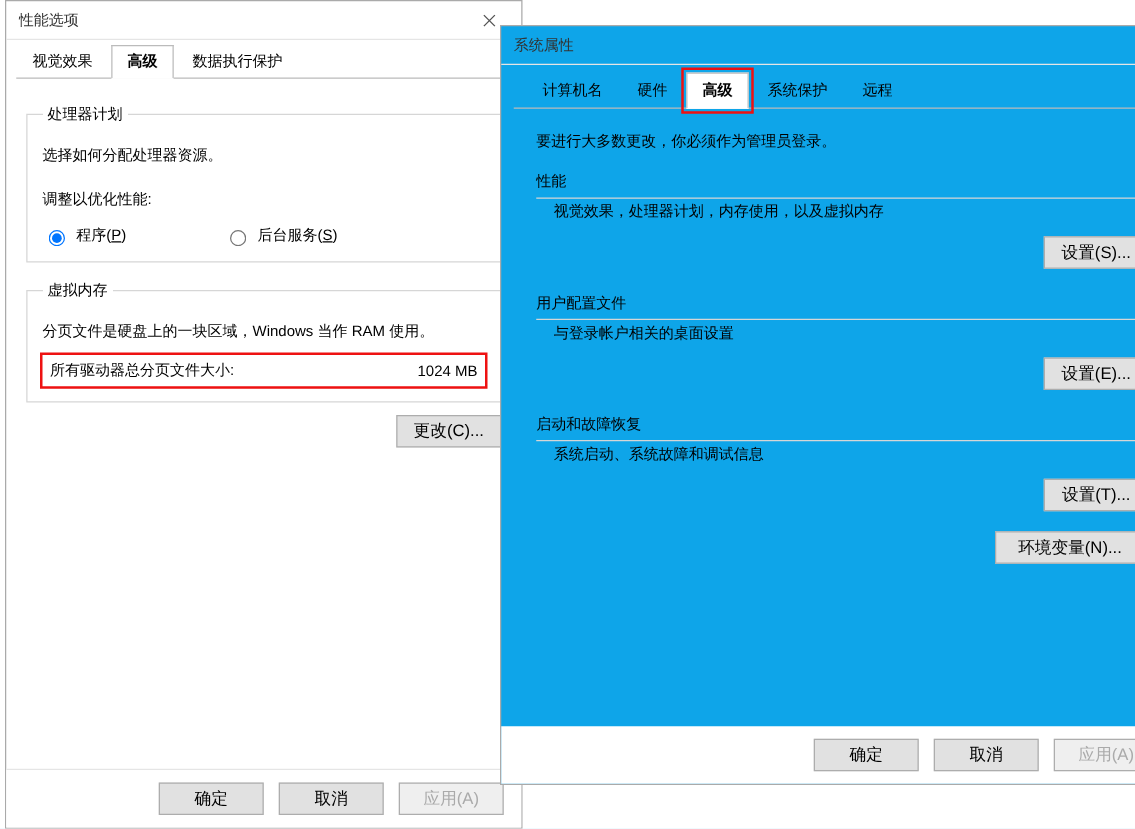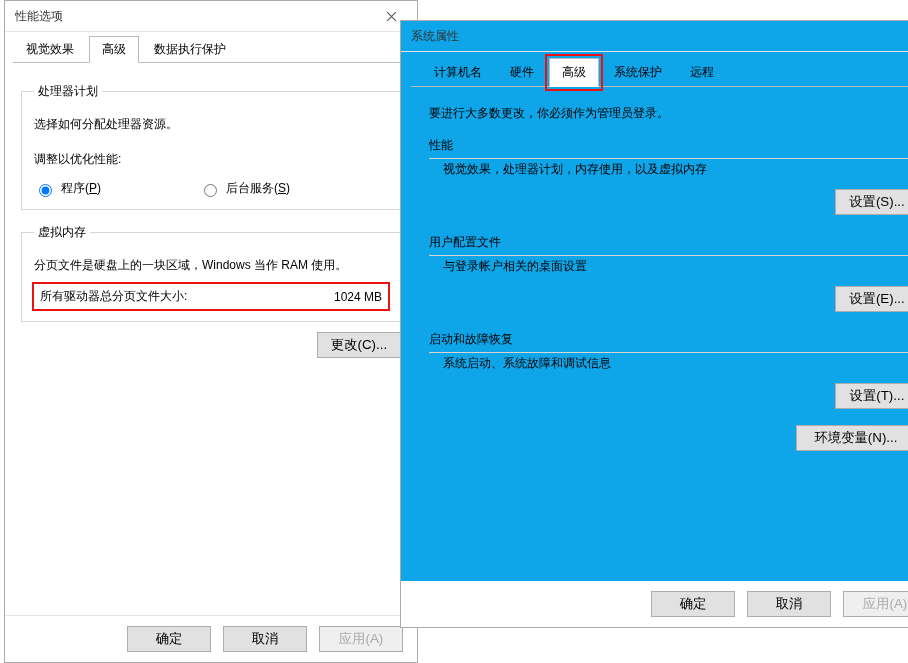--- a/index.html
+++ b/index.html
@@ -8,29 +8,29 @@
 
   
   .dlg-left { position:absolute; left:4px; top:0; width:414px; height:663px; border:1px solid #aaa; background:#fff; }
   .dlg-left .titlebar, .dlg-right .titlebar { display:flex; align-items:center; justify-content:space-between; height:31px; border-bottom:1px solid #e5e5e5; padding:0 6px 0 10px; }
   .dlg-left .titlebar .title, .dlg-right .titlebar .title { font-size:12px; color:#333; white-space:nowrap; overflow:hidden; }
   .close-x { width:40px; height:23px; display:flex; align-items:center; justify-content:center; color:#555; cursor:default; }
 
   .tabs { display:flex; align-items:flex-end; padding:4px 8px 0 8px; }
   .tab { padding:4px 12px; border:1px solid transparent; margin-right:2px; cursor:default; position:relative; }
   .tab.inactive { border:1px solid transparent; }
-  .tab.active { border:1px solid #bbb; border-bottom:1px solid #fff; background:#fff; }
+  .tab.active { border:1px solid #bbb; border-bottom:1px solid #fff; background:#fff;font-weight:bold; }
   .tabs-underline { border-bottom:1px solid #bbb; margin:-1px 8px 0 8px; }
   .tab-body-left { padding:10px 12px 0 12px; position:relative; }
 
   fieldset.gbox { border:1px solid #d6d6d6; margin:10px 4px 14px 4px; padding:10px 12px 12px 12px; }
   fieldset.gbox legend { padding:0 4px; }
 
   .line { margin:6px 0; }
-  .radios { display:flex; align-items:center; gap:98px; margin-top:12px; }
+  .radios { display:flex; align-items:center; gap:78px; margin-top:12px; }
   .radio { display:inline-flex; align-items:center; gap:6px; }
   .radiolabel u { text-decoration:underline; }
 
   .pagefile-row { display:flex; justify-content:space-between; align-items:center; padding:4px 6px; margin-top:10px; }
   .red-box { outline:2px solid #e11; outline-offset:0;gap:11px; }
 
   .btn { min-width:84px; height:26px; padding:0 12px; border:1px solid #adadad; background:#e1e1e1; cursor:default; display:inline-flex; align-items:center; justify-content:center; }
   .btn.disabled { color:#aaa; background:#efefef; }
 
   .change-wrap { text-align:right; margin: -4px 4px 0 0; }

